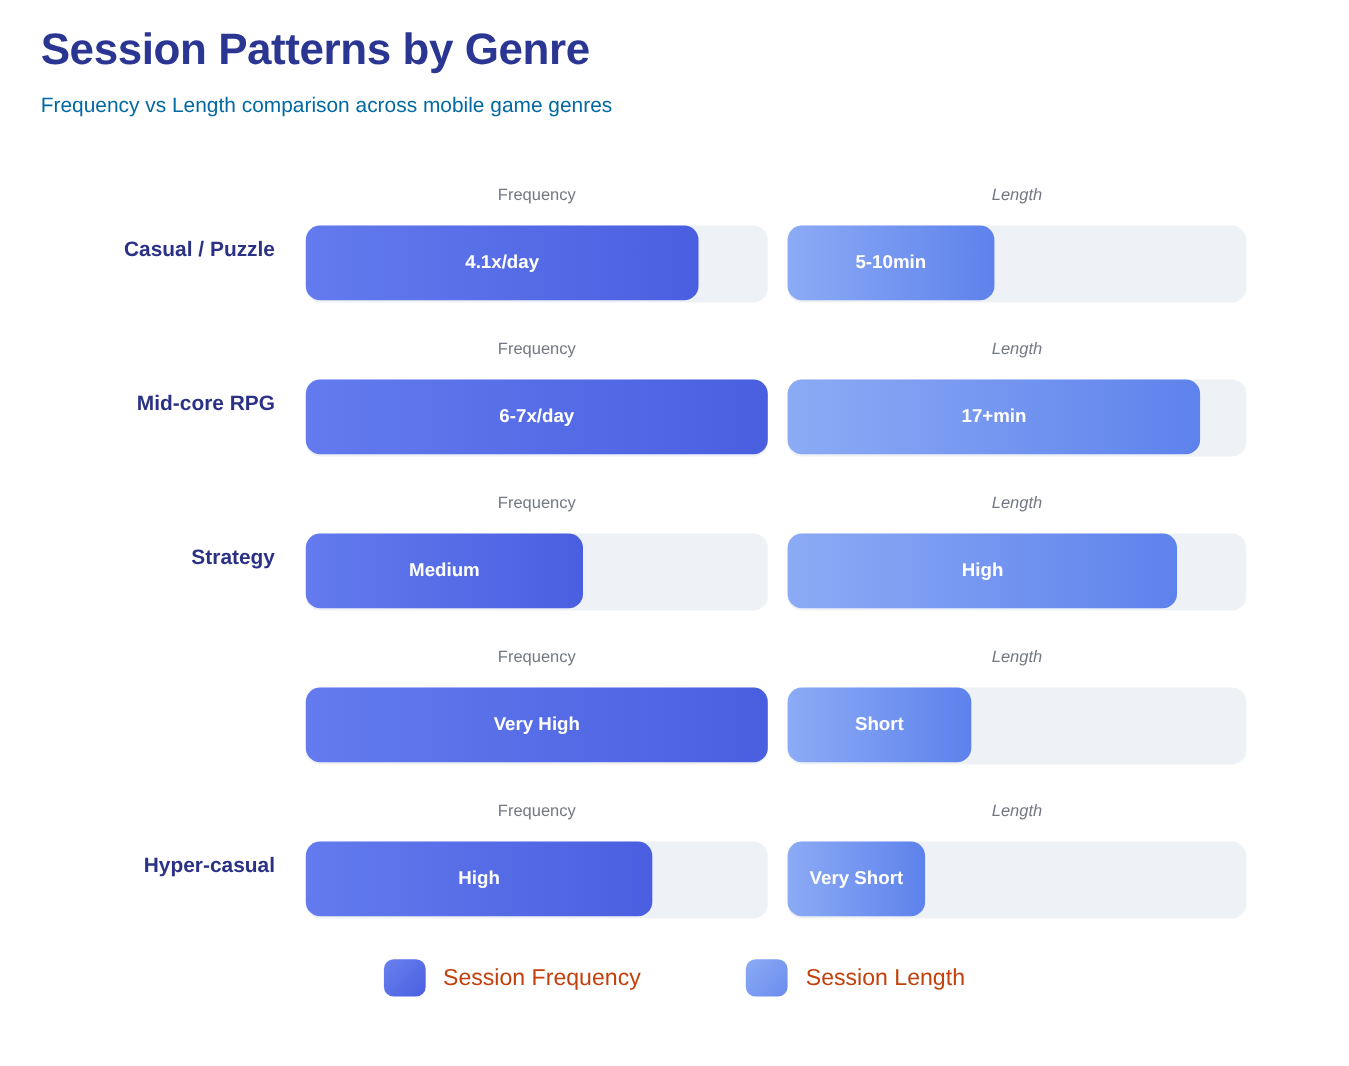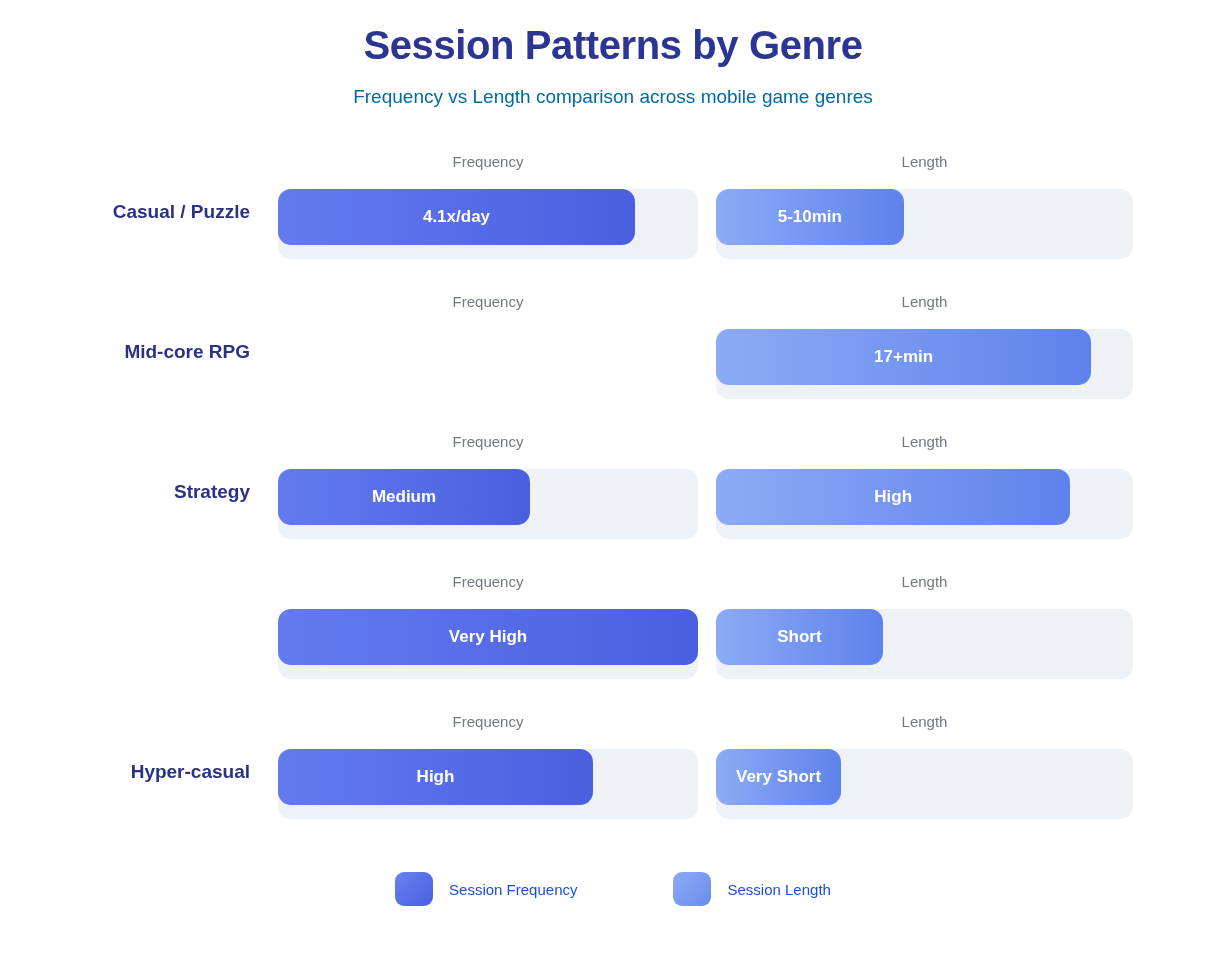--- a/index.html
+++ b/index.html
@@ -15,40 +15,41 @@
   }
   .page {
     position: relative;
     width: 1226px;
     height: 969px;
     box-sizing: border-box;
   }
   
   .header {
     padding-top: 22px;
-    text-align: center;
+    text-align: left;
+    margin-left: 37px;
   }
   .chart-title {
     font-size: 40px;
     font-weight: bold;
     color: #2b3693;
     letter-spacing: -0.4px;
     line-height: 1.15;
     margin: 0;
   }
   .chart-subtitle {
     font-size: 19px;
     color: #0369a1;
     font-weight: normal;
     margin: 18px 0 0 0;
     line-height: 1.2;
   }
   
   .rows {
-    margin-top: 40px;
+    margin-top: 56px;
   }
   .genre-row {
     position: relative;
     height: 140px;
   }
   .row-headers {
     position: absolute;
     left: 0;
     top: 4px;
     width: 1226px;
@@ -60,20 +61,21 @@
     color: #737884;
     text-align: center;
   }
   .col-head.freq {
     left: 278px;
     width: 420px;
   }
   .col-head.len {
     left: 716px;
     width: 417px;
+    font-style: italic;
   }
   .genre-label {
     position: absolute;
     left: 0;
     top: 52px;
     width: 250px;
     text-align: right;
     font-size: 19px;
     font-weight: bold;
     color: #2b3285;
@@ -91,21 +93,21 @@
     width: 420px;
   }
   .track.len {
     left: 716px;
     width: 417px;
   }
   .bar {
     position: absolute;
     left: 0;
     top: 0;
-    height: 56px;
+    height: 68px;
     border-radius: 13px;
     display: flex;
     align-items: center;
     justify-content: center;
     color: #ffffff;
     font-size: 17px;
     font-weight: bold;
     box-sizing: border-box;
     white-space: nowrap;
     overflow: hidden;
@@ -137,22 +139,22 @@
     height: 34px;
     border-radius: 9px;
   }
   .legend-swatch.freq {
     background: linear-gradient(135deg, #6a81ef 0%, #4a5fe0 100%);
   }
   .legend-swatch.len {
     background: linear-gradient(135deg, #8cabf5 0%, #6b8cee 100%);
   }
   .legend-label {
-    font-size: 15px;
-    color: #1d4ed8;
+    font-size: 21px;
+    color: #c2410c;
   }
 </style>
 </head>
 <body>
 
 <div class="page">
 
   <div class="header">
     <h1 class="chart-title">Session Patterns by Genre</h1>
     <p class="chart-subtitle">Frequency vs Length comparison across mobile game genres</p>
@@ -173,20 +175,23 @@
         <div class="bar len" style="width:45%">5-10min</div>
       </div>
     </div>
 
     <div class="genre-row">
       <div class="row-headers">
         <div class="col-head freq">Frequency</div>
         <div class="col-head len">Length</div>
       </div>
       <div class="genre-label">Mid-core RPG</div>
+      <div class="track freq">
+        <div class="bar freq" style="width:100%">6-7x/day</div>
+      </div>
       <div class="track len">
         <div class="bar len" style="width:90%">17+min</div>
       </div>
     </div>
 
     <div class="genre-row">
       <div class="row-headers">
         <div class="col-head freq">Frequency</div>
         <div class="col-head len">Length</div>
       </div>

